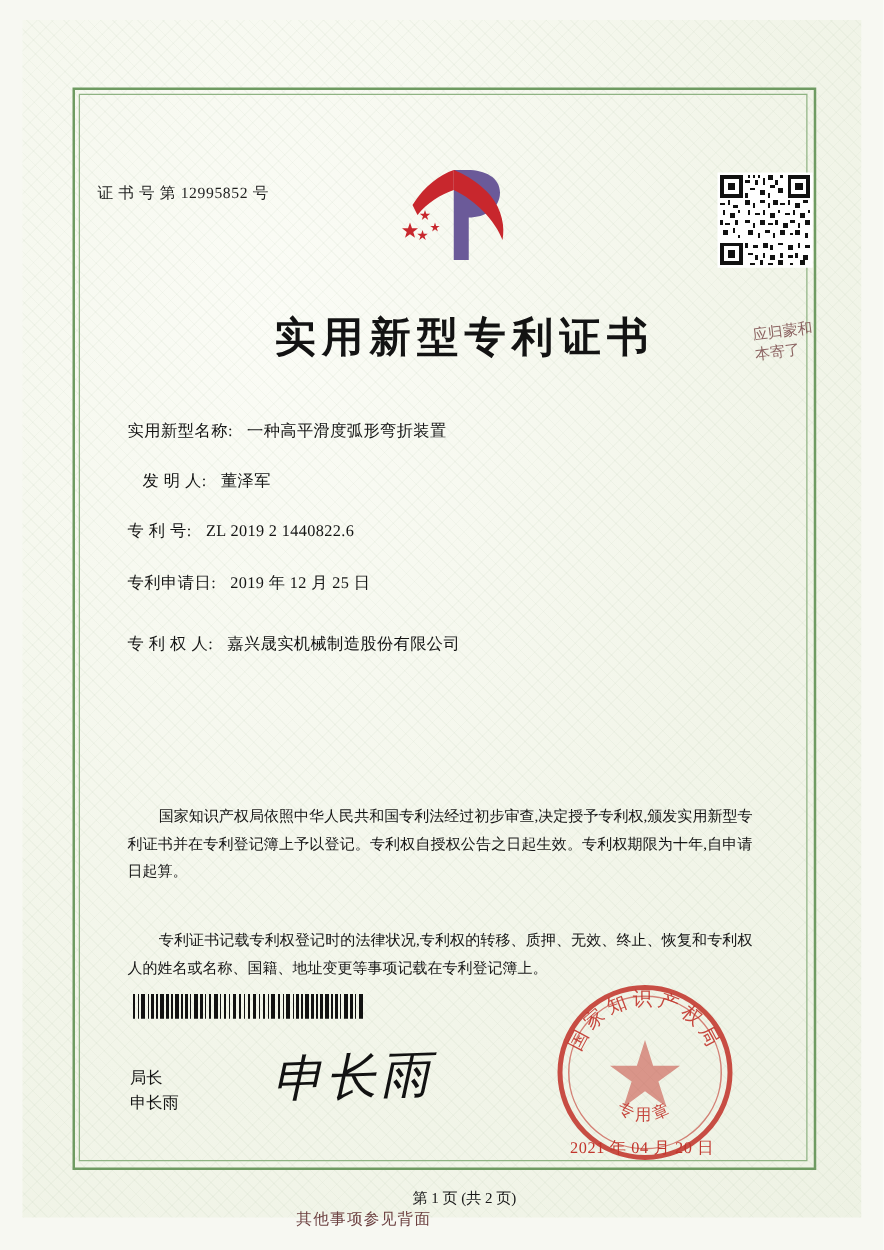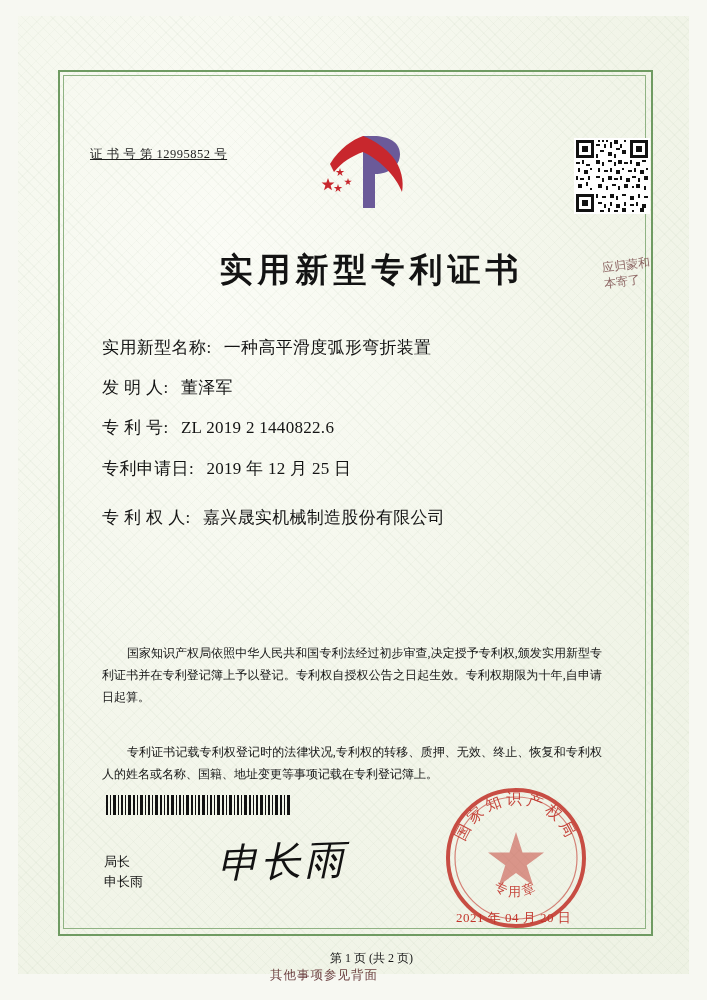--- a/index.html
+++ b/index.html
@@ -51,27 +51,26 @@
   #border-inner {
     position: absolute;
     left: 45px; top: 59px;
     width: 581px; height: 852px;
     border: 1px solid #8fb383;
   }
 
   
   #cert-number {
     position: absolute;
-    left: 72px;
+    left: 60px;
     top: 130px;
     font-size: 12.5px;
     letter-spacing: 0.5px;
     color: #1f1f1f;
     white-space: nowrap;
-    text-decoration: underline;
   }
 
   
   #emblem {
     position: absolute;
     left: 300px;
     top: 118px;
     width: 92px;
     height: 78px;
   }
@@ -111,37 +110,37 @@
     color: #7a4a4a;
     transform: rotate(-7deg);
     font-family: "DejaVu Serif", serif;
     opacity: 0.85;
   }
 
   
   .field {
     position: absolute;
     left: 84px;
-    font-size: 17px;
+    font-size: 13px;
     color: #141414;
     white-space: nowrap;
     font-family: Liberation Serif, serif;
   }
   .field .lbl {
     display: inline-block;
     letter-spacing: 0.4px;
   }
   .field .val {
     display: inline-block;
     margin-left: 8px;
     letter-spacing: 0.3px;
   }
 
   #f-name   { top: 320px; }
-  #f-inventor { top: 360px; }
+  #f-inventor { top: 360px; margin-left: 12px; }
   #f-patentno { top: 400px; }
   #f-appdate  { top: 441px; }
   #f-owner    { top: 490px; text-align: center; }
   #f-address  { top: 531px; }
   #f-grantdate{ top: 572px; }
   #f-grantno  {
     position: absolute;
     left: 350px;
     top: 572px;
     font-size: 13px;
@@ -223,21 +222,20 @@
   #footer-note {
     position: absolute;
     left: 0;
     top: 967px;
     width: 582px;
     text-align: center;
     font-size: 12.5px;
     color: #6b3f3f;
     letter-spacing: 1px;
     font-family: "DejaVu Serif", serif;
-    padding-left: 33px;
   }
 </style>
 </head>
 <body>
 
 <div id="certificate">
   <div id="paper">
     <div id="texture"></div>
     <div id="border-outer"></div>
     <div id="border-inner"></div>

